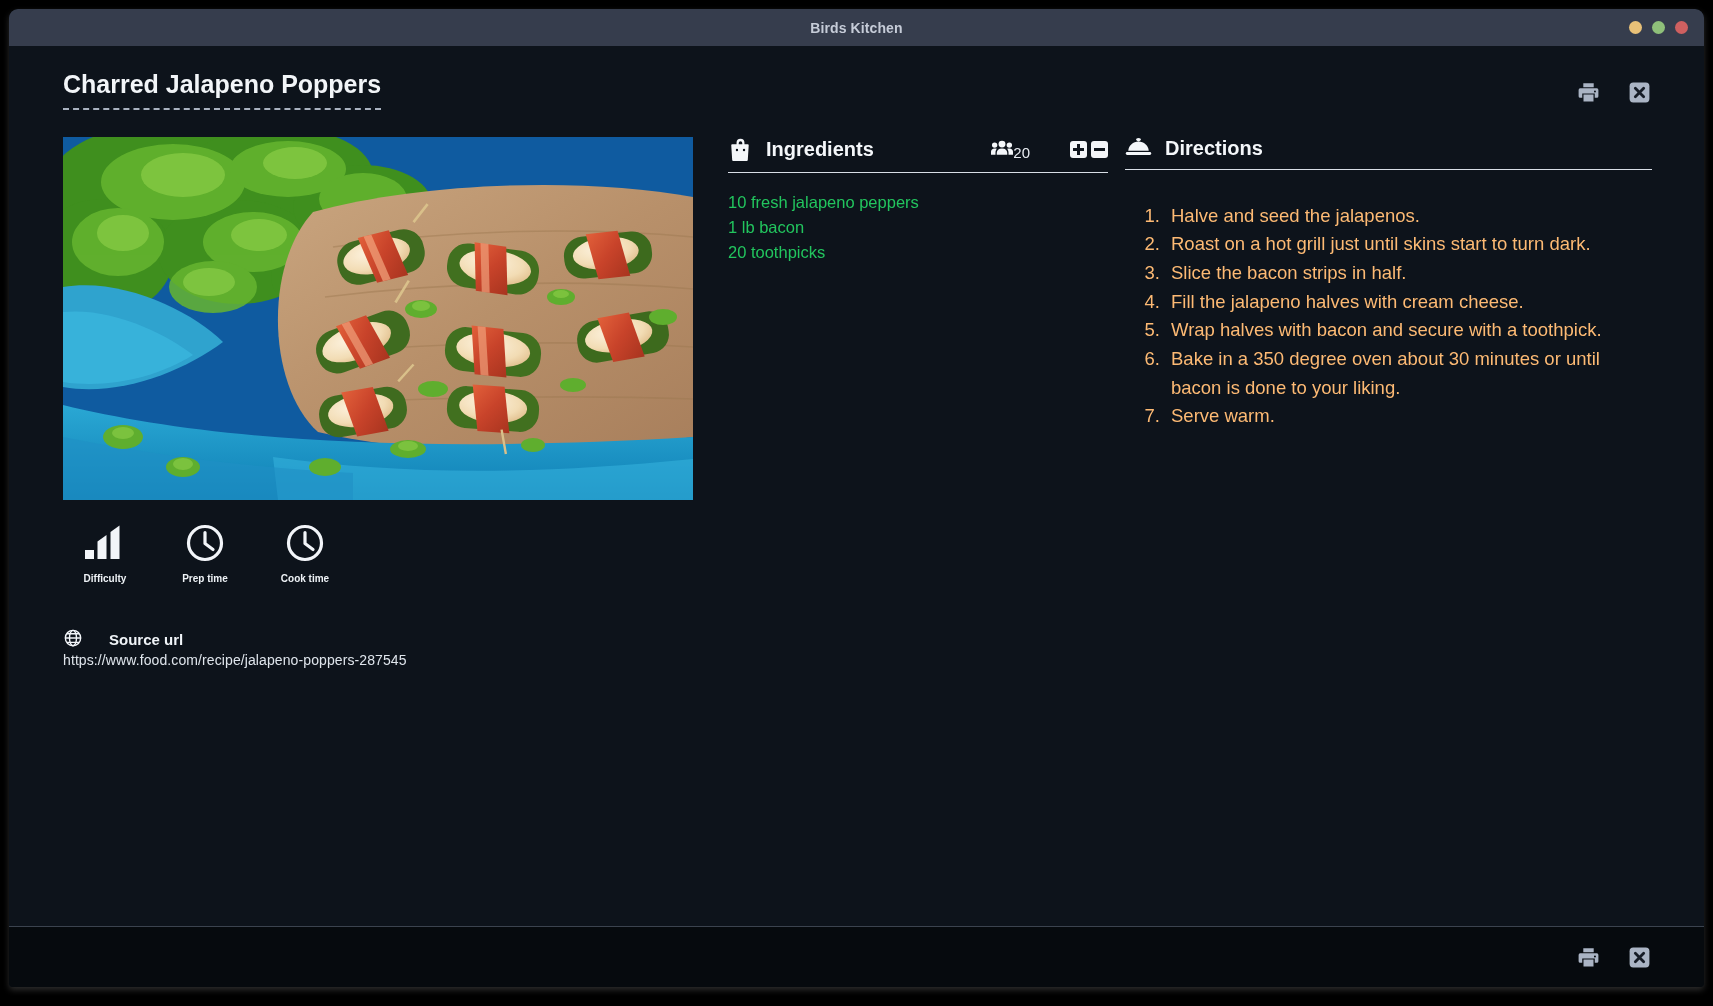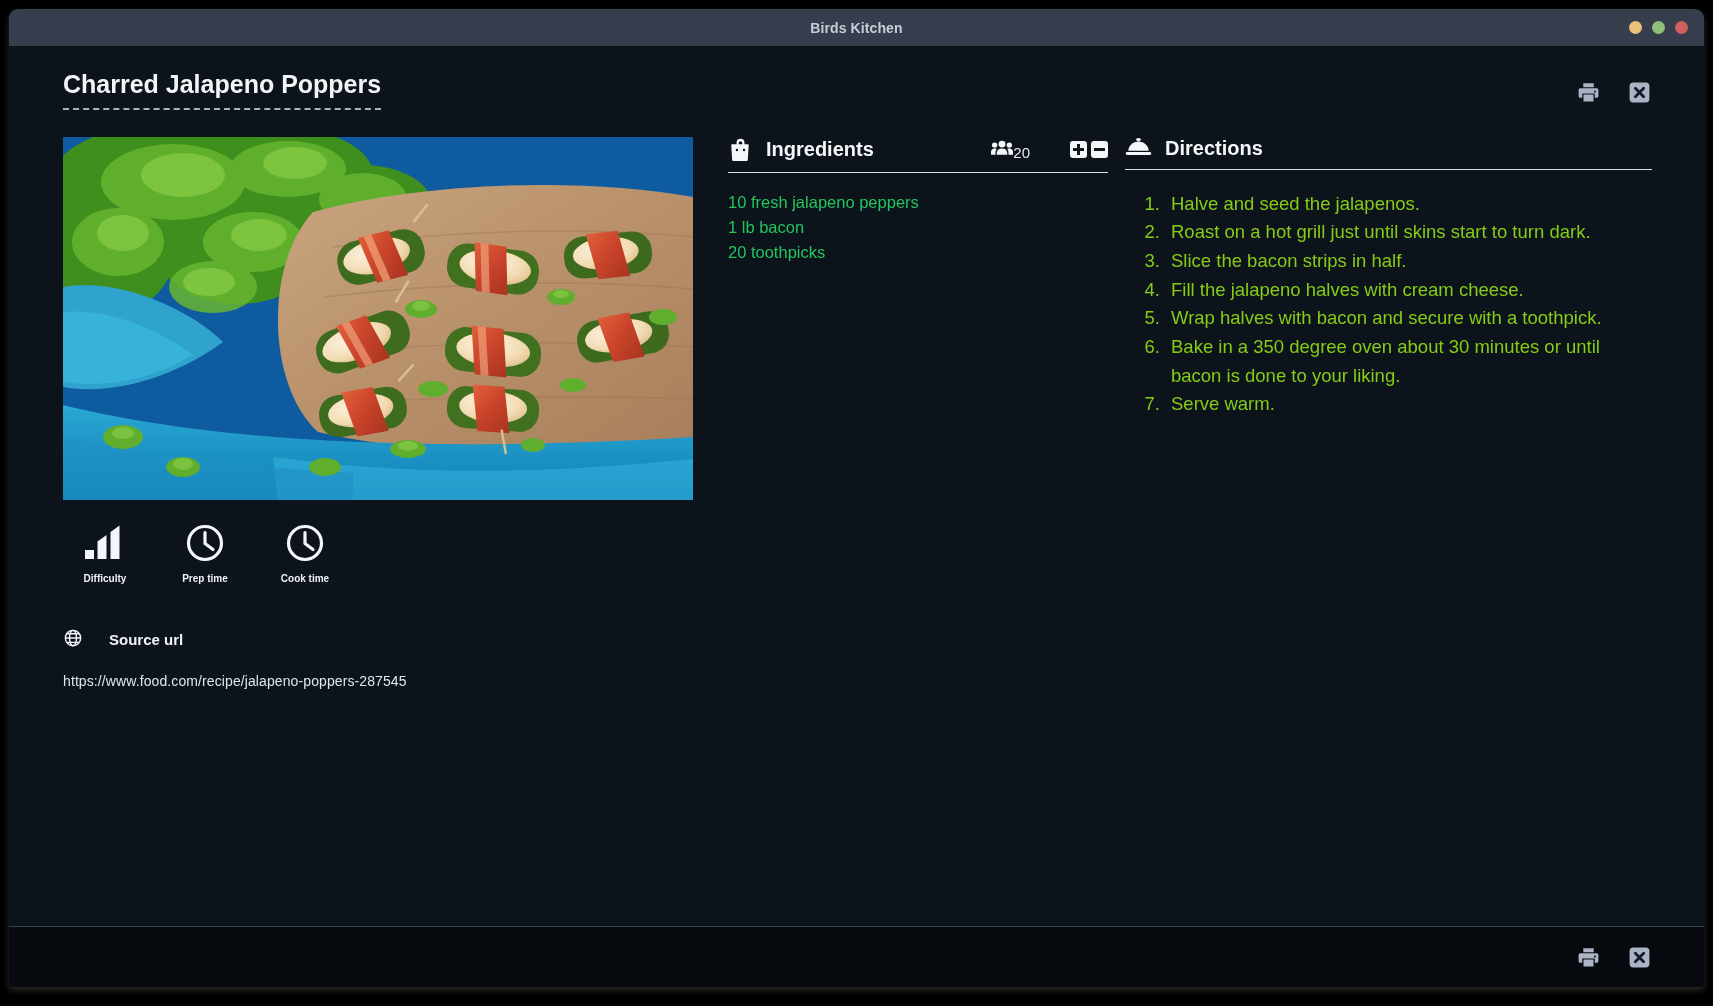--- a/index.html
+++ b/index.html
@@ -149,21 +149,21 @@
     display: flex;
     align-items: center;
     gap: 26px;
   }
   .source-label {
     font-size: 15px;
     font-weight: bold;
     color: #f0f4f8;
   }
   .source-url {
-    margin-top: 21px;
+    margin-top: 0;
     font-size: 14px;
     color: #dfe5ec;
     letter-spacing: 0.1px;
   }
 
   
   .section-head {
     display: flex;
     align-items: center;
     padding-bottom: 9px;
@@ -215,23 +215,23 @@
     list-style: none;
   }
   .ingredients-list li {
     font-size: 16.5px;
     color: #22c55e;
     line-height: 1.52;
   }
 
   
   .directions-list {
-    margin: 20px 0 0 0;
+    margin: 32px 0 0 0;
     padding-left: 40px;
-    color: #84cc16;
+    color: #fdba74;
   }
   .directions-list li {
     font-size: 18.5px;
     line-height: 1.55;
     padding-left: 6px;
     margin-bottom: 0;
   }
 
   
   .footer {

